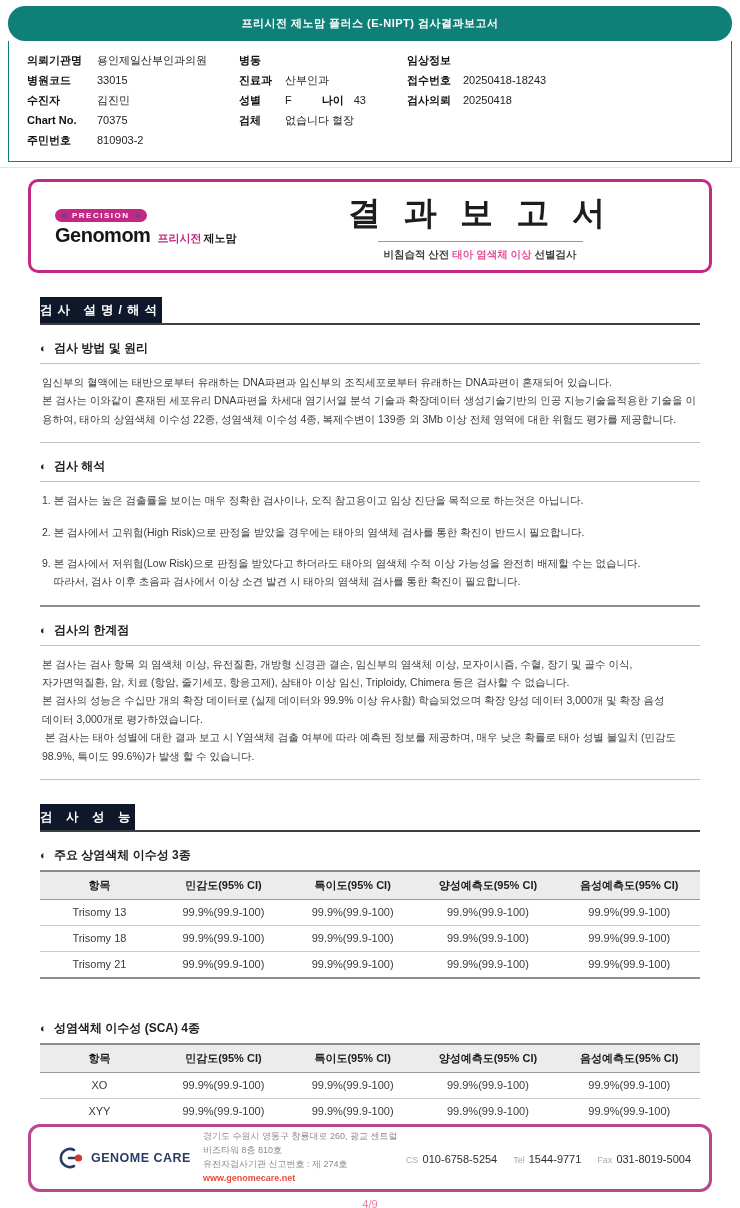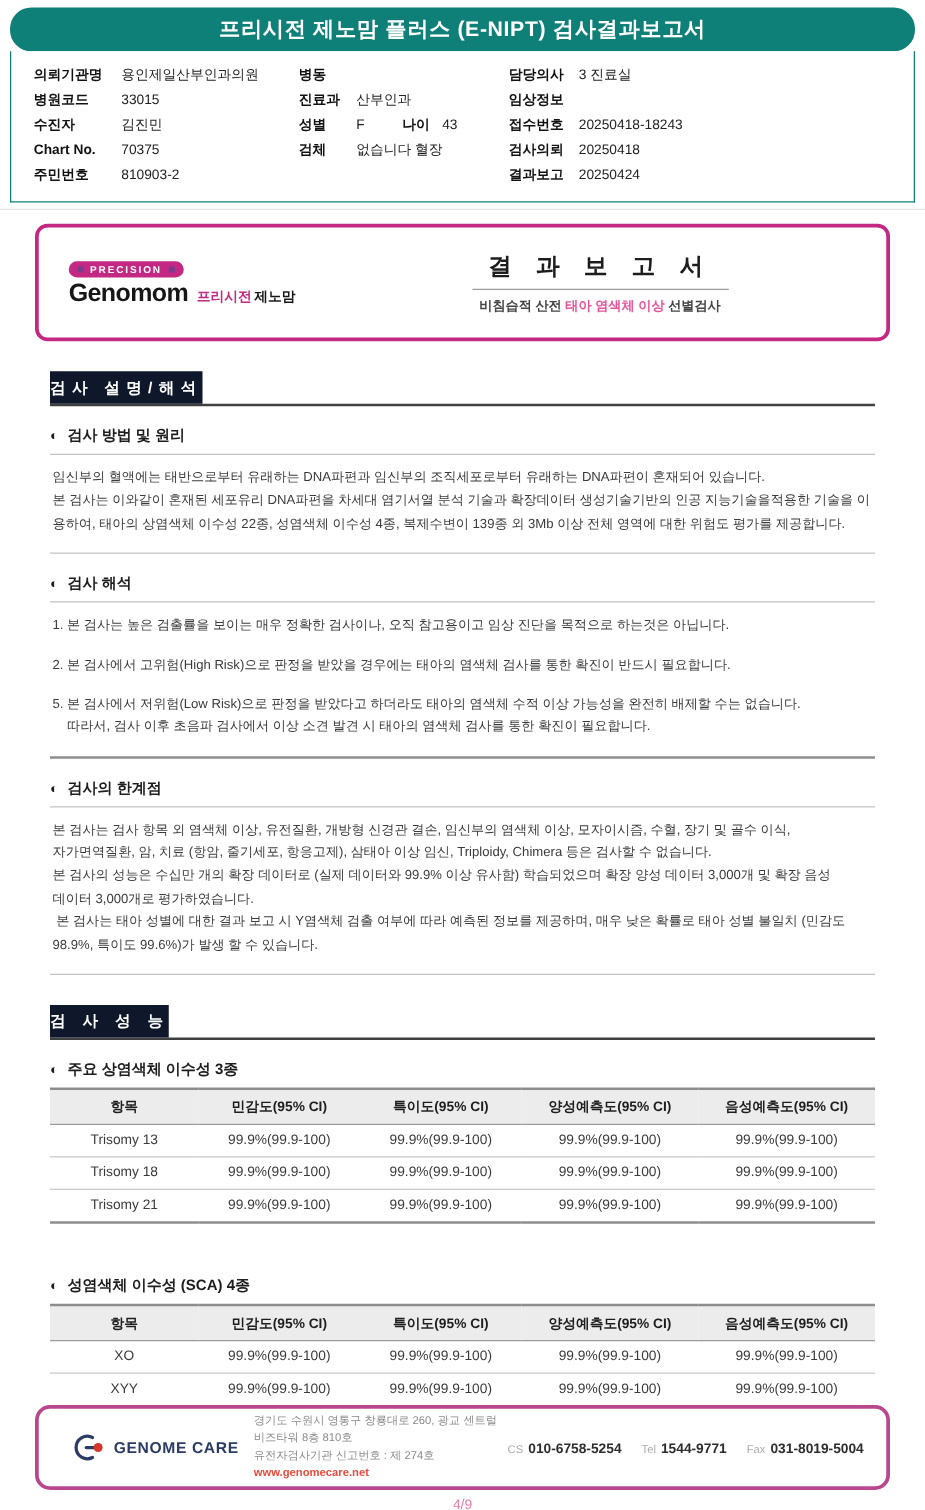--- a/index.html
+++ b/index.html
@@ -7,21 +7,21 @@
   body {
     width: 740px; height: 1208px; margin: 0 auto; overflow: hidden;
     font-family: "Liberation Sans", "DejaVu Sans", sans-serif;
     color: #333; position: relative;
   }
   .page { position: relative; width: 740px; height: 1208px; }
 
   
   .titlebar {
     margin: 6px 8px 0; height: 35px; background: #0e8078;
-    color: #fff; font-size: 17px; font-weight: bold;
+    color: #fff; font-size: 11px; font-weight: bold;
     text-align: center; line-height: 35px; letter-spacing: 0.5px; border-radius: 17px;
   }
   .info-wrap {
     margin: 0 8px; border: 1px solid #0e8078; border-top: none;
     background: #fff; display: flex; padding: 9px 0 11px 18px;
   }
   .info-col1 { width: 212px; }
   .info-col2 { width: 168px; }
   .info-col3 { flex: 1; }
   .info-row { height: 20px; line-height: 20px; font-size: 11px; white-space: nowrap; }
@@ -43,21 +43,21 @@
     background: #c32882; color: #fff; border-radius: 9px;
     font-size: 8px; font-weight: bold; letter-spacing: 1.5px;
     padding: 2px 7px; margin-bottom: 3px;
   }
   .pill-dot { width: 5px; height: 5px; border-radius: 50%; background: #7a3b8f; display: inline-block; }
   .brand-line { line-height: 20px; white-space: nowrap; }
   .brand-name { font-size: 20px; font-weight: bold; color: #161616; letter-spacing: -0.5px; }
   .brand-sub-pink { font-size: 11px; font-weight: bold; color: #c32882; margin-left: 7px; }
   .brand-sub-dark { font-size: 11px; font-weight: bold; color: #161616; margin-left: 2px; }
   .banner-center { flex: 1; text-align: center; }
-  .banner-title { font-size: 19px; font-weight: bold; color: #1d1d1d; letter-spacing: 7px; }
+  .banner-title { font-size: 33px; font-weight: bold; color: #1d1d1d; letter-spacing: 7px; }
   .banner-rule { width: 205px; border-top: 1px solid #9a9a9a; margin: 5px auto 6px; }
   .banner-sub { font-size: 10.5px; color: #444; font-weight: bold; }
   .banner-sub .accent { color: #e8549a; }
   .tagline { width: 168px; font-size: 9px; color: #9a9a9a; line-height: 1.55; text-align: left; }
   .tagline b { color: #3f3f3f; }
   .tagline .accent { color: #e8549a; }
 
   
   .content { margin: 0 40px; }
   .section-head { margin-top: 24px; border-bottom: 2px solid #3f3f3f; line-height: 0; }
@@ -97,21 +97,21 @@
     position: absolute; left: 28px; right: 28px; top: 1118px;
     border: 3px solid #b9478e; border-radius: 12px; height: 68px;
     display: flex; align-items: center; padding: 0 18px 0 24px; background: #fff;
   }
   .gc-logo { display: flex; align-items: center; gap: 6px; width: 148px; }
   .gc-logo-text { font-size: 12.5px; font-weight: bold; color: #2a3b66; letter-spacing: 0.5px; white-space: nowrap; }
   .footer-address { flex: 1; font-size: 9px; color: #8a8a8a; line-height: 1.55; }
   .footer-website { color: #e74c3c; font-weight: bold; }
   .footer-contacts { display: flex; gap: 16px; align-items: baseline; white-space: nowrap; }
   .contact-label { font-size: 9px; color: #aaa; margin-right: 4px; }
-  .contact-value { font-size: 11px; font-weight: bold; color: #2d2d2d; text-align: right; }
+  .contact-value { font-size: 11px; font-weight: normal; color: #2d2d2d; text-align: right; }
   .page-num { position: absolute; top: 1192px; left: 0; width: 100%; text-align: center;
     font-size: 11px; color: #e87ba6; }
 </style>
 </head>
 <body>
 
 <div class="page">
 
   <div class="titlebar">
     <span>프리시전 제노맘 플러스 (E-NIPT) 검사결과보고서</span>
@@ -125,25 +125,23 @@
         <div class="info-row"><span class="info-label">Chart No.</span><span class="info-value">70375</span></div>
         <div class="info-row"><span class="info-label">주민번호</span><span class="info-value">810903-2</span></div>
       </div>
     <div class="info-col2">
         <div class="info-row"><span class="info-label">병동</span><span class="info-value"></span></div>
         <div class="info-row"><span class="info-label">진료과</span><span class="info-value">산부인과</span></div>
         <div class="info-row"><span class="info-label">성별</span><span class="info-value">F</span><span class="info-label l2">나이</span><span class="info-value">43</span></div>
         <div class="info-row"><span class="info-label">검체</span><span class="info-value">없습니다 혈장</span></div>
       </div>
     <div class="info-col3">
-        <div class="info-row"><span class="info-label">담당의사</span><span class="info-value">3 진료실</span></div>
         <div class="info-row"><span class="info-label">임상정보</span><span class="info-value"></span></div>
         <div class="info-row"><span class="info-label">접수번호</span><span class="info-value">20250418-18243</span></div>
         <div class="info-row"><span class="info-label">검사의뢰</span><span class="info-value">20250418</span></div>
-        <div class="info-row"><span class="info-label">결과보고</span><span class="info-value">20250424</span></div>
       </div>
   </div>
   <div class="under-divider"></div>
 
   <div class="banner">
     <div class="brand-block">
       <div class="precision-pill">
         <span class="pill-dot"></span>
         <span>PRECISION</span>
         <span class="pill-dot"></span>
@@ -172,21 +170,21 @@
     <div class="sub-body">임신부의 혈액에는 태반으로부터 유래하는 DNA파편과 임신부의 조직세포로부터 유래하는 DNA파편이 혼재되어 있습니다.
 본 검사는 이와같이 혼재된 세포유리 DNA파편을 차세대 염기서열 분석 기술과 확장데이터 생성기술기반의 인공 지능기술을적용한 기술을 이용하여, 태아의 상염색체 이수성 22종, 성염색체 이수성 4종, 복제수변이 139종 외 3Mb 이상 전체 영역에 대한 위험도 평가를 제공합니다.</div>
 
     <div class="sub-title">
       <span class="bullet">◐</span>
       <span>검사 해석</span>
     </div>
     <div class="interp-block">
       <p class="interp-item">1. 본 검사는 높은 검출률을 보이는 매우 정확한 검사이나, 오직 참고용이고 임상 진단을 목적으로 하는것은 아닙니다.</p>
       <p class="interp-item">2. 본 검사에서 고위험(High Risk)으로 판정을 받았을 경우에는 태아의 염색체 검사를 통한 확진이 반드시 필요합니다.</p>
-      <p class="interp-item">5. 본 검사에서 저위험(Low Risk)으로 판정을 받았다고 하더라도 태아의 염색체 수적 이상 가능성을 완전히 배제할 수는 없습니다.
+      <p class="interp-item">9. 본 검사에서 저위험(Low Risk)으로 판정을 받았다고 하더라도 태아의 염색체 수적 이상 가능성을 완전히 배제할 수는 없습니다.
     따라서, 검사 이후 초음파 검사에서 이상 소견 발견 시 태아의 염색체 검사를 통한 확진이 필요합니다.</p>
     </div>
 
     <div class="sub-title">
       <span class="bullet">◐</span>
       <span>검사의 한계점</span>
     </div>
     <div class="sub-body">본 검사는 검사 항목 외 염색체 이상, 유전질환, 개방형 신경관 결손, 임신부의 염색체 이상, 모자이시즘, 수혈, 장기 및 골수 이식,
 자가면역질환, 암, 치료 (항암, 줄기세포, 항응고제), 삼태아 이상 임신, Triploidy, Chimera 등은 검사할 수 없습니다.
 본 검사의 성능은 수십만 개의 확장 데이터로 (실제 데이터와 99.9% 이상 유사함) 학습되었으며 확장 양성 데이터 3,000개 및 확장 음성

